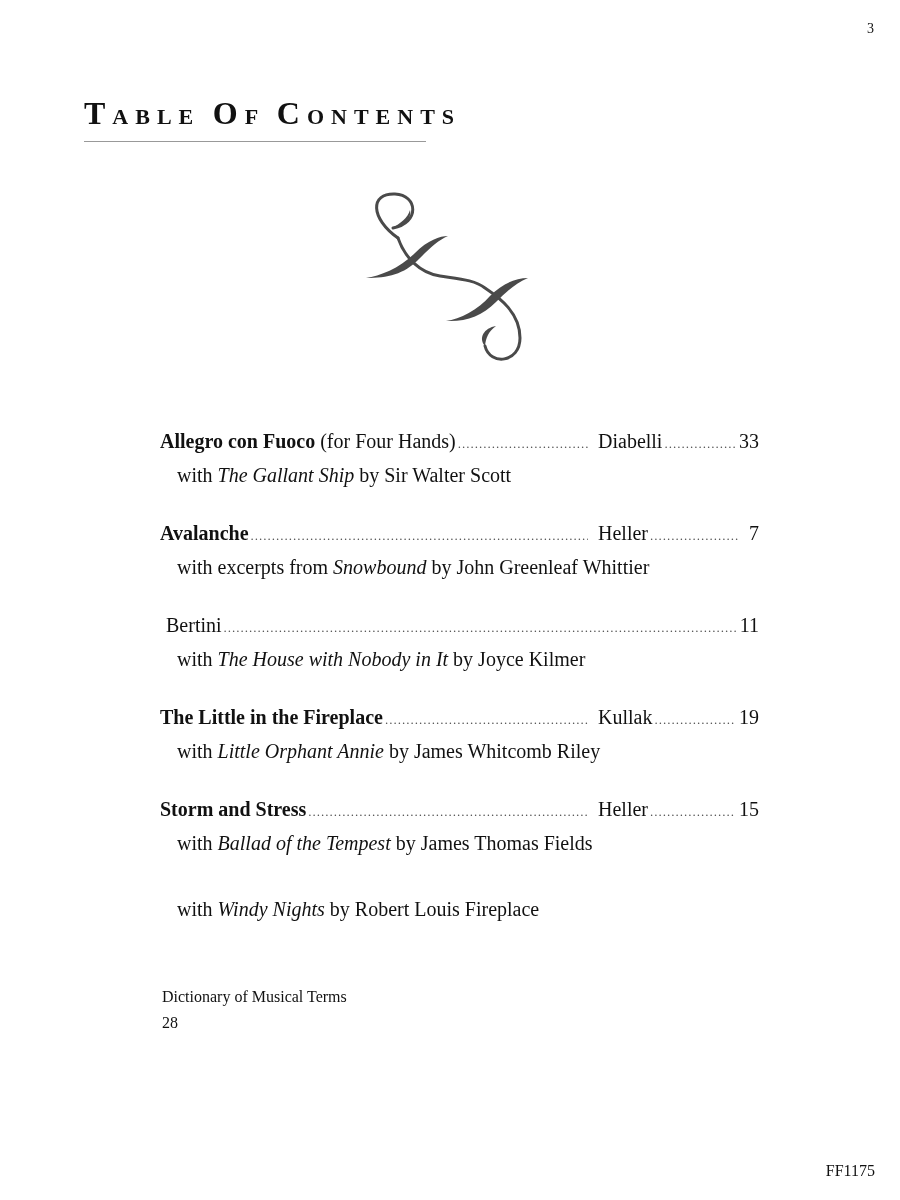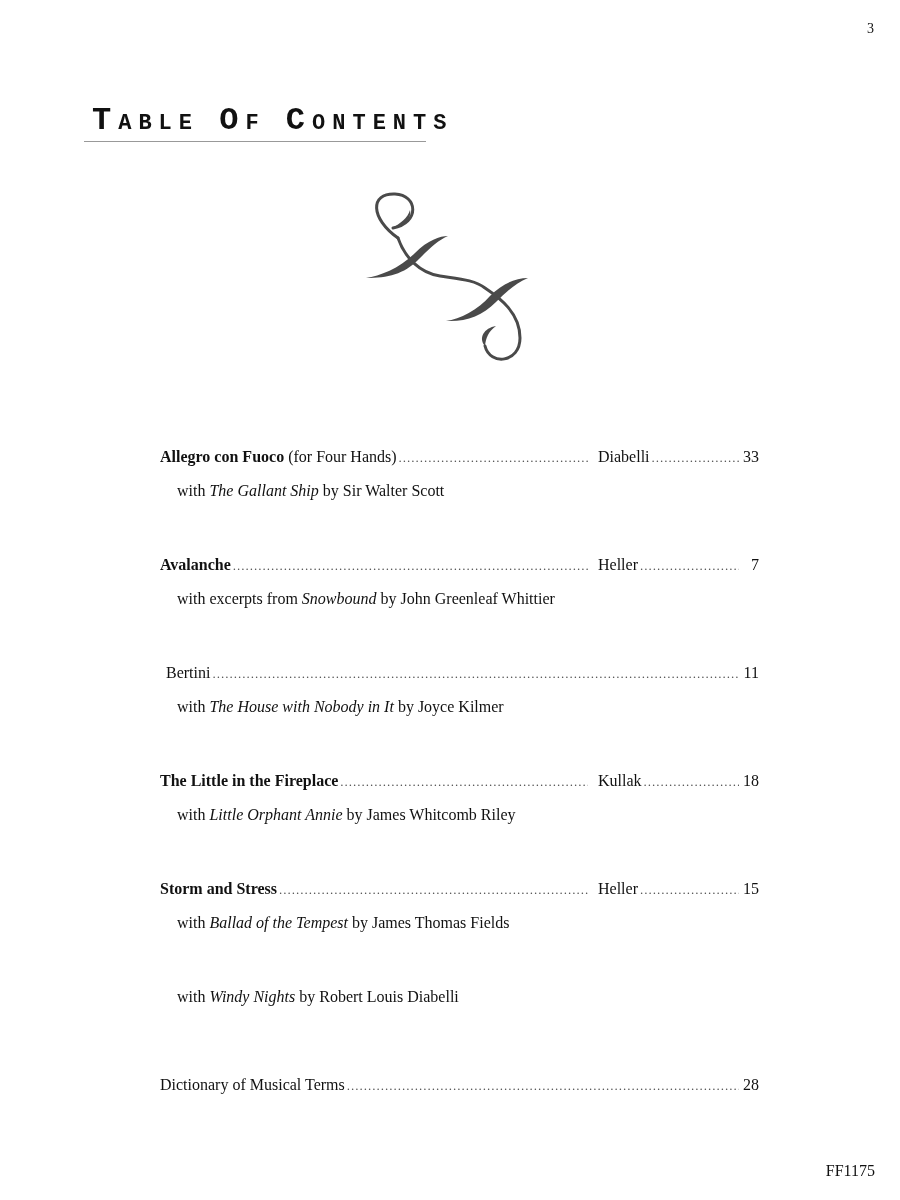--- a/index.html
+++ b/index.html
@@ -28,23 +28,22 @@
       font-size: 16px;
     }
     .toc-heading {
       position: absolute;
       left: 84px;
       top: 97px;
       font-weight: bold;
       font-size: 22px;
       letter-spacing: 7px;
       font-variant: small-caps;
-      margin: 8px;
+      margin: 0;
       line-height: 1;
-      font-family: Liberation Mono, monospace;
     }
     .toc-heading .big {
       font-size: 32px;
     }
     .heading-rule {
       position: absolute;
       left: 84px;
       top: 141px;
       width: 342px;
       height: 1px;
@@ -58,22 +57,21 @@
       height: 180px;
     }
     .toc-list {
       position: absolute;
       left: 160px;
       top: 428px;
       width: 599px;
     }
     .entry {
       height: 92px;
-      font-size: 16px;
-      margin-top: 16px;
+      font-size: 20px;
     }
     .entry-main {
       display: flex;
       align-items: baseline;
       height: 26px;
       line-height: 26px;
     }
     .title-block {
       width: 432px;
       display: flex;
@@ -118,20 +116,21 @@
     .entry-sub i {
       font-style: italic;
     }
     .dict-entry {
       display: flex;
       align-items: baseline;
       font-size: 16px;
       height: 26px;
       line-height: 26px;
       margin-top: -4px;
+      flex-direction: column;
     }
   </style>
 </head>
 <body>
 
 <div class="page-number">3</div>
 
 <h1 class="toc-heading"><span class="big">T</span><span>ABLE</span> <span class="big">O</span><span>F</span> <span class="big">C</span><span>ONTENTS</span></h1>
 <div class="heading-rule"></div>
 
@@ -193,21 +192,21 @@
 
   <div class="entry">
     <div class="entry-main">
       <div class="title-block">
         <span class="title-text"><b>The Little in the Fireplace</b><span></span></span>
         <span class="leader"></span>
       </div>
       <div class="composer-block">
         <span>Kullak</span>
         <span class="leader"></span>
-        <span class="page-ref">18</span>
+        <span class="page-ref">19</span>
       </div>
     </div>
     <div class="entry-sub"><span>with </span><i>Little Orphant Annie</i><span> by James Whitcomb Riley</span></div>
   </div>
 
   <div class="entry">
     <div class="entry-main">
       <div class="title-block">
         <span class="title-text"><b>Storm and Stress</b><span></span></span>
         <span class="leader"></span>
@@ -215,21 +214,21 @@
       <div class="composer-block">
         <span>Heller</span>
         <span class="leader"></span>
         <span class="page-ref">15</span>
       </div>
     </div>
     <div class="entry-sub"><span>with </span><i>Ballad of the Tempest</i><span> by James Thomas Fields</span></div>
   </div>
 
   <div class="entry">
-    <div class="entry-sub"><span>with </span><i>Windy Nights</i><span> by Robert Louis Diabelli</span></div>
+    <div class="entry-sub"><span>with </span><i>Windy Nights</i><span> by Robert Louis Fireplace</span></div>
   </div>
 
   <div class="dict-entry">
     <span>Dictionary of Musical Terms</span>
     <span class="leader"></span>
     <span class="page-ref">28</span>
   </div>
 
 </div>
 

